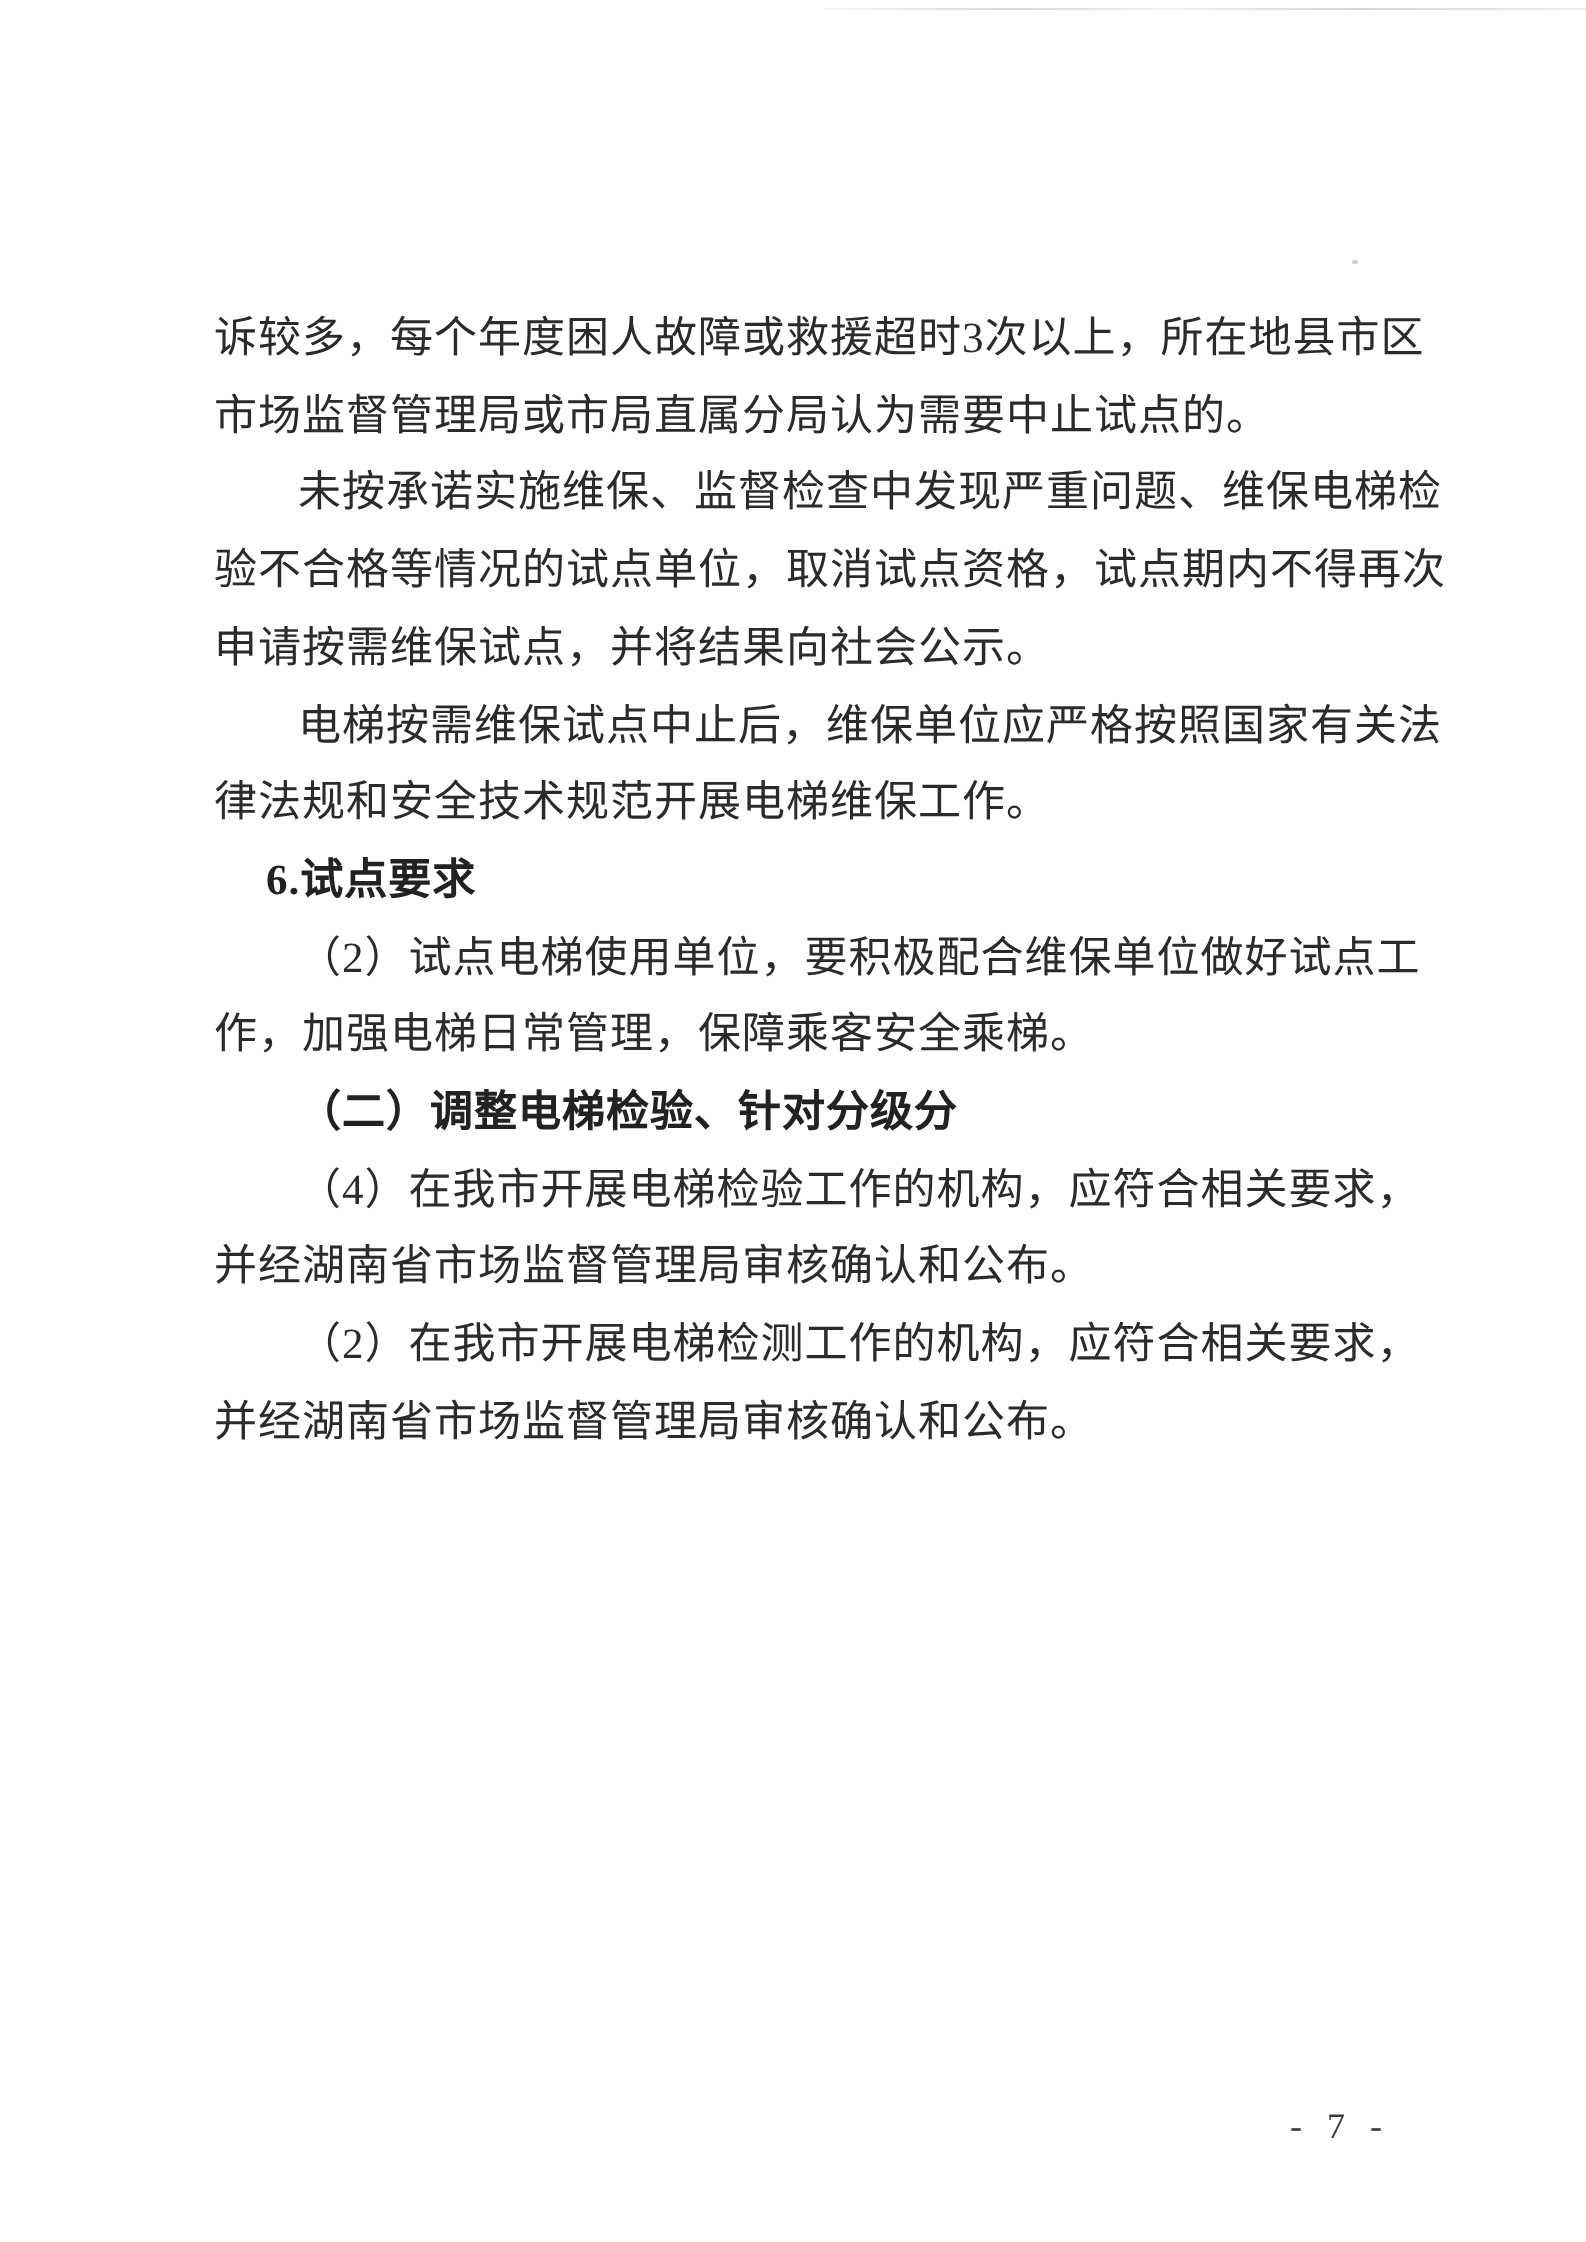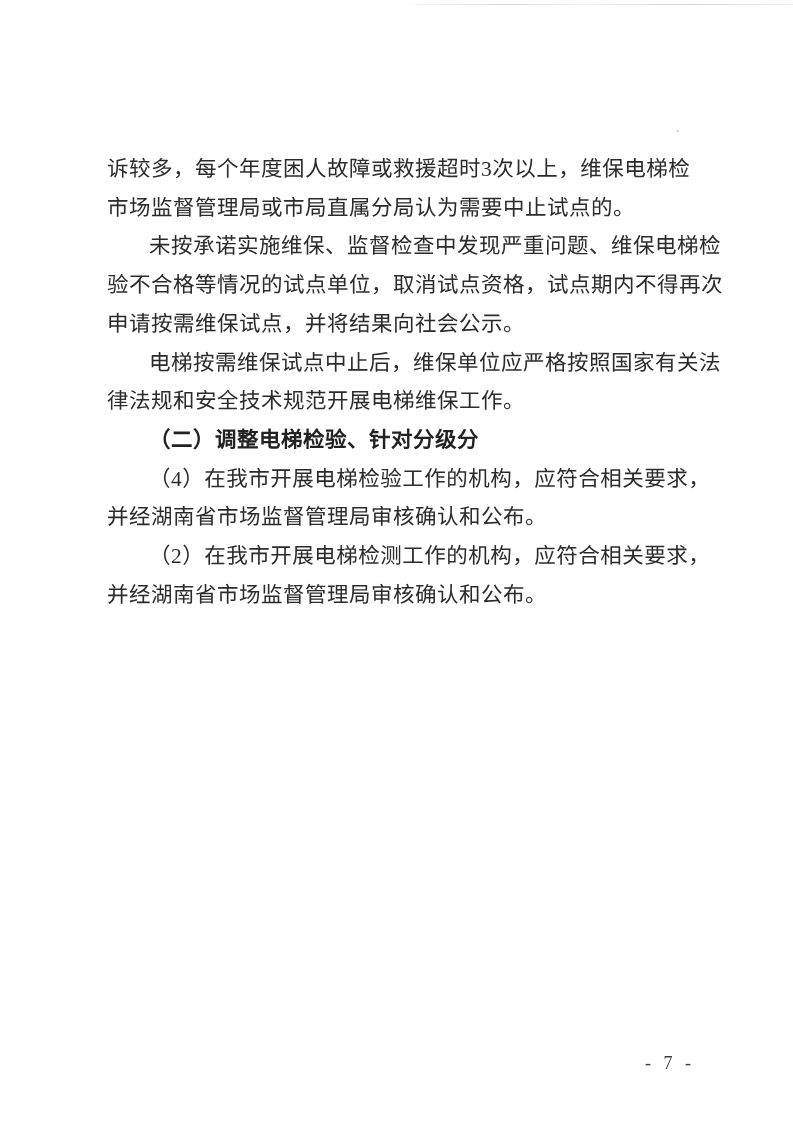--- a/index.html
+++ b/index.html
@@ -59,27 +59,30 @@
 </style>
 </head>
 <body>
 
 <div class="page">
 
   <div class="scan-line"></div>
   <div class="scan-speck"></div>
 
   <main class="textblock">
-    <p>诉较多，每个年度困人故障或救援超时3次以上，维保电梯检
+    <p>诉较多，每个年度困人故障或救援超时3次以上，所在地县市区
 市场监督管理局或市局直属分局认为需要中止试点的。</p>
     <p class="indent">未按承诺实施维保、监督检查中发现严重问题、维保电梯检
 验不合格等情况的试点单位，取消试点资格，试点期内不得再次
 申请按需维保试点，并将结果向社会公示。</p>
     <p class="indent">电梯按需维保试点中止后，维保单位应严格按照国家有关法
 律法规和安全技术规范开展电梯维保工作。</p>
+    <p class="indent-sm bold">6.试点要求</p>
+    <p class="indent">（2）试点电梯使用单位，要积极配合维保单位做好试点工
+作，加强电梯日常管理，保障乘客安全乘梯。</p>
     <p class="indent bold">（二）调整电梯检验、针对分级分</p>
     <p class="indent">（4）在我市开展电梯检验工作的机构，应符合相关要求，
 并经湖南省市场监督管理局审核确认和公布。</p>
     <p class="indent">（2）在我市开展电梯检测工作的机构，应符合相关要求，
 并经湖南省市场监督管理局审核确认和公布。</p>
   </main>
 
   <div class="footer">- 7 -</div>
 
 </div>

